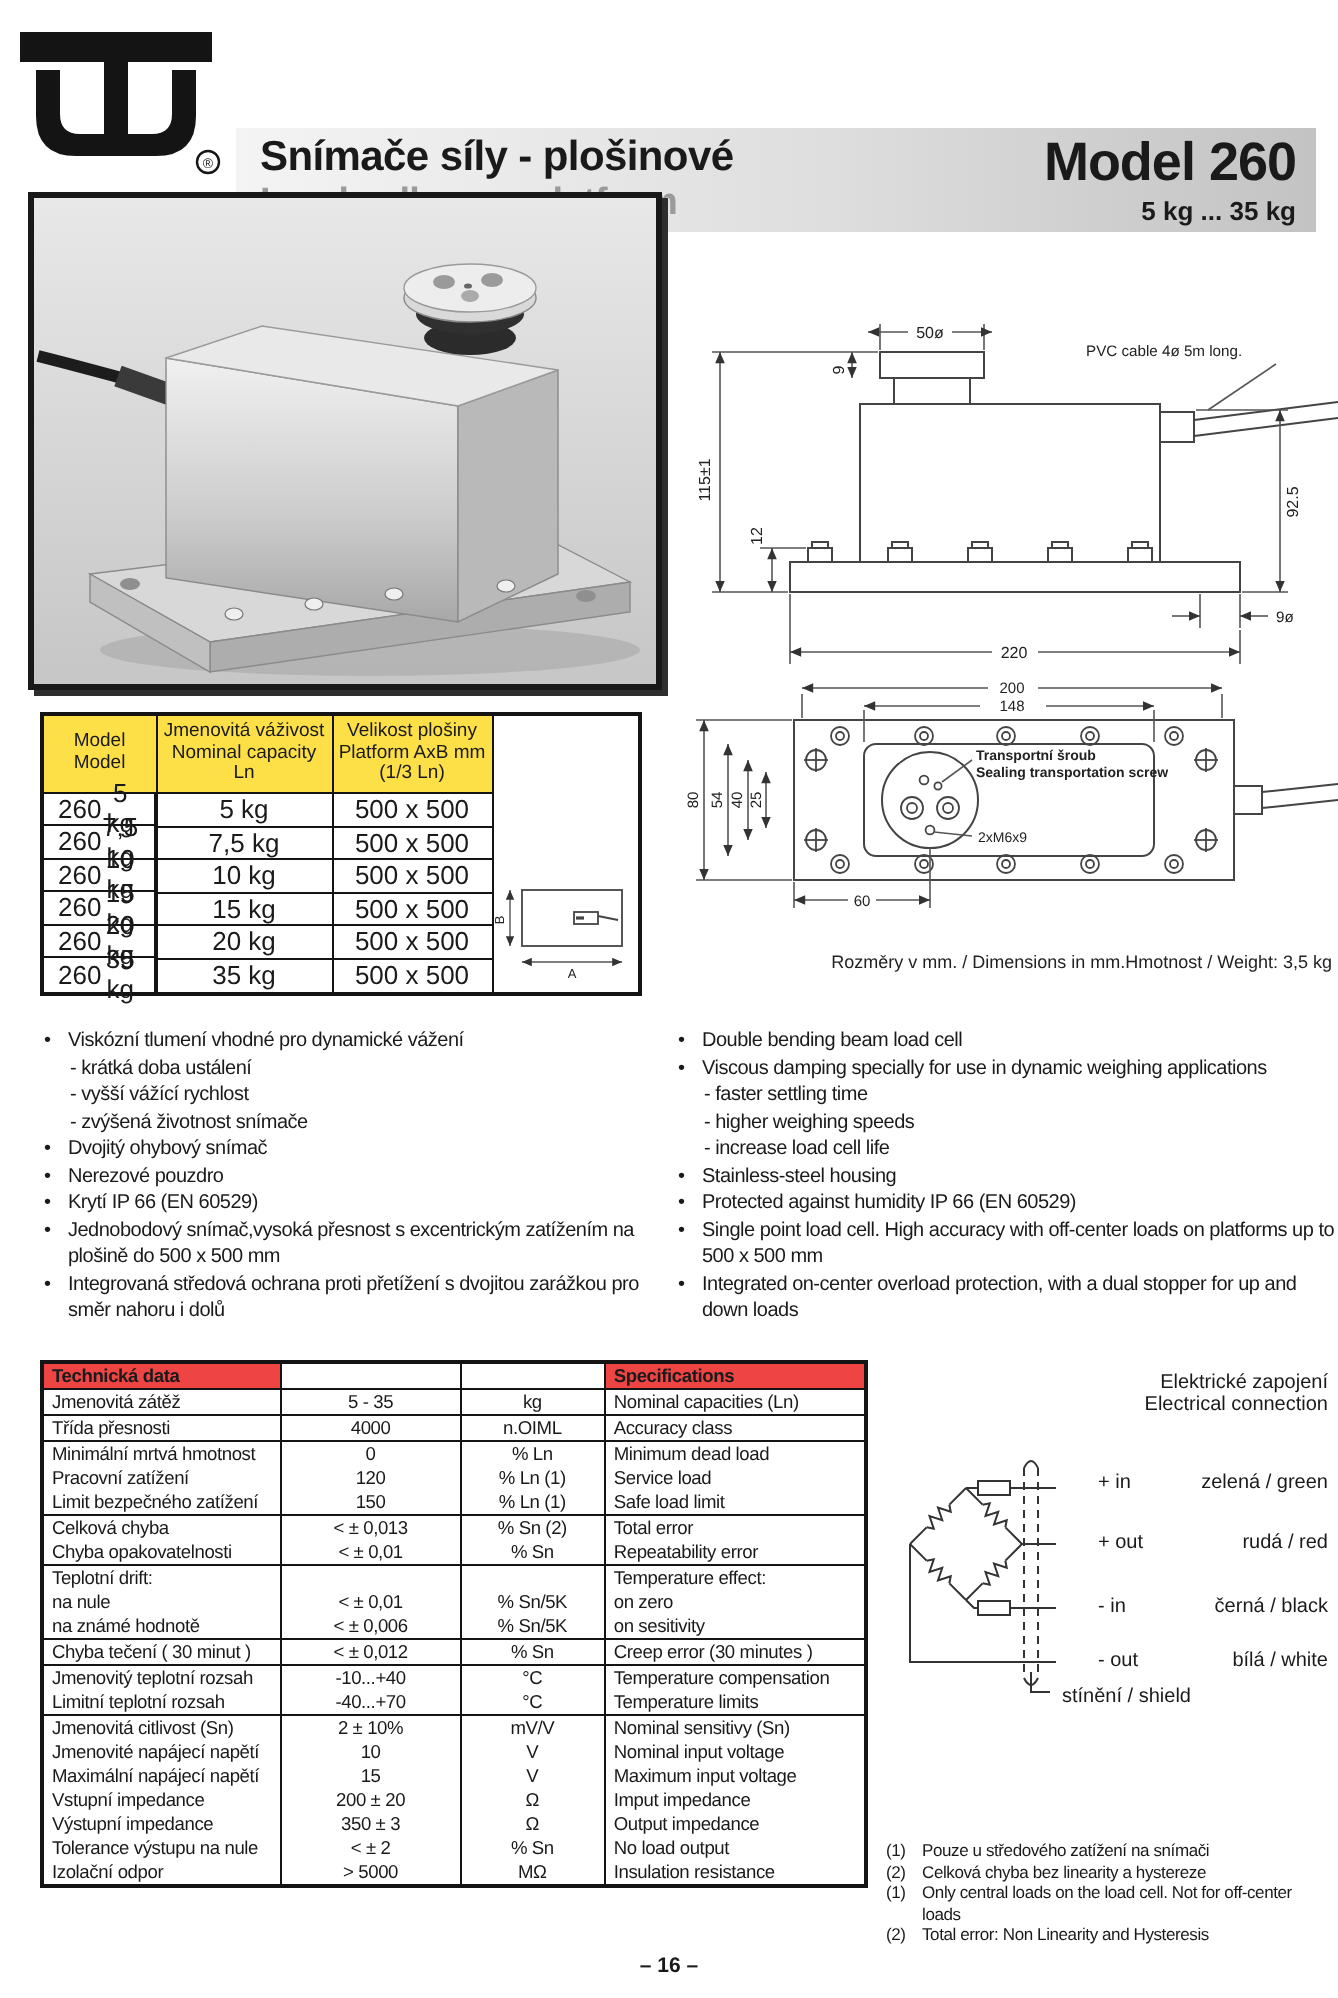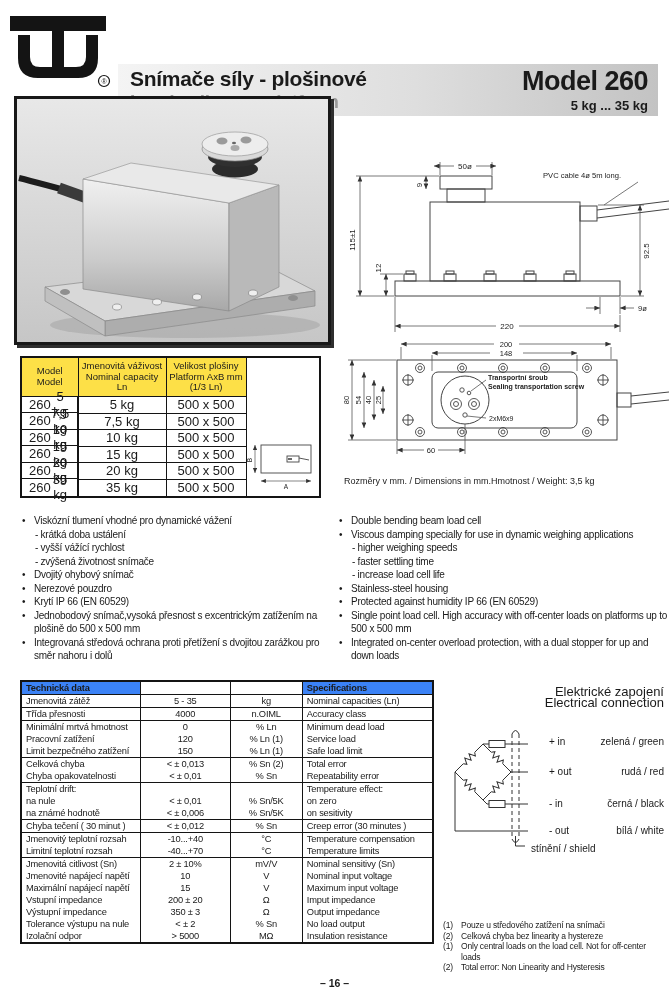--- a/index.html
+++ b/index.html
@@ -21,21 +21,21 @@
   .t-range { font-size:13px; font-weight:bold; margin-top:3px; }
 
   
   .photo { position:absolute; left:14px; top:96px; width:317px; height:249px;
            border:3px solid #181818; background:#d9d9d9; box-shadow:3px 3px 0 #2e2e2e; }
   .photo svg { display:block; width:100%; height:100%; }
 
   
   .side-drawing { position:absolute; left:338px; top:148px; width:331px; height:190px; }
   .plan-drawing { position:absolute; left:338px; top:338px; width:331px; height:128px; }
-  .draw-note { position:absolute; left:344px; top:476px; width:322px; display:flex; justify-content:flex-start;
+  .draw-note { position:absolute; left:344px; top:476px; width:322px; display:flex; justify-content:flex-end;
                font-size:9px; color:#222; }
   svg text { font-family:"Liberation Sans", sans-serif; fill:#222; }
 
   
   .model-table-wrap { position:absolute; left:20px; top:356px; display:flex; border:2px solid #141414; background:#fff; }
   table.model { border-collapse:collapse; }
   table.model th { background:#fde047; font-size:9.5px; font-weight:normal; line-height:10.5px; padding:3px 2px;
                    border:1.5px solid #141414; border-top:none; vertical-align:middle; }
   table.model td { font-size:13px; height:16.5px; text-align:center; border-left:1.5px solid #141414;
                    border-right:1.5px solid #141414; border-bottom:1.5px solid #141414; padding:0 3px; }
@@ -55,32 +55,32 @@
   .features .sub { padding-left:1px; }
 
   
   table.spec { position:absolute; left:20px; top:680px; border-collapse:collapse; table-layout:fixed; width:414px;
                border:2px solid #141414; }
   table.spec col.s1 { width:119px; } table.spec col.s2 { width:89px; }
   table.spec col.s3 { width:72px;  } table.spec col.s4 { width:130px; }
   table.spec th, table.spec td { font-size:9.3px; line-height:12px; height:12px; padding:0 4px; font-weight:normal;
                letter-spacing:-0.2px; white-space:nowrap; overflow:hidden; }
   table.spec th { border-bottom:1.5px solid #141414; text-align:left; }
-  table.spec .csh, table.spec .enh { background:#3b82f6; font-weight:bold; }
+  table.spec .csh, table.spec .enh { background:#ef4444; font-weight:bold; }
   table.spec td.cs { border-right:1.5px solid #141414; }
   table.spec td.val { text-align:center; border-right:1.5px solid #141414; }
   table.spec td.unit { text-align:center; border-right:1.5px solid #141414; }
   table.spec th.csh { border-right:1.5px solid #141414; }
   table.spec th.v, table.spec th.u { border-right:1.5px solid #141414; }
   table.spec td.en { text-align:left; }
   table.spec tr.ge td { border-bottom:1.5px solid #141414; }
 
   
   .electrical { position:absolute; left:445px; top:686px; width:221px; height:185px; }
-  .elec-title { position:absolute; top:0; right:2px; text-align:right; font-size:13px; line-height:11px; }
+  .elec-title { position:absolute; top:0; right:2px; text-align:right; font-size:10px; line-height:11px; }
   .bridge-svg { position:absolute; inset:0; }
   .wire-row { position:absolute; left:0; right:2px; height:12px; font-size:10px; }
   .wire-row .term { position:absolute; left:104px; }
   .wire-row .color { position:absolute; right:0; }
   .wire-row.w0 { top:50px; } .wire-row.w1 { top:80px; } .wire-row.w2 { top:112px; } .wire-row.w3 { top:139px; }
   .shield-label { position:absolute; left:86px; top:157px; font-size:10px; }
 
   
   .footnotes { position:absolute; left:443px; top:920px; width:224px; font-size:8.5px; line-height:10.5px; letter-spacing:-0.2px; }
   .fnrow { display:flex; }
@@ -414,21 +414,21 @@
         <li><span>Dvojitý ohybový snímač</span></li>
         <li><span>Nerezové pouzdro</span></li>
         <li><span>Krytí IP 66 (EN 60529)</span></li>
         <li><span>Jednobodový snímač,vysoká přesnost s excentrickým zatížením na plošině do 500 x 500 mm</span></li>
         <li><span>Integrovaná středová ochrana proti přetížení s dvojitou zarážkou pro směr nahoru i dolů</span></li>
       </ul>
     </div>
   <div class="features en">
       <ul>
         <li><span>Double bending beam load cell</span></li>
-        <li><span>Viscous damping specially for use in dynamic weighing applications</span><div class="sub">- higher weighing speeds</div><div class="sub">- faster settling time</div><div class="sub">- increase load cell life</div></li>
+        <li><span>Viscous damping specially for use in dynamic weighing applications</span><div class="sub">- faster settling time</div><div class="sub">- higher weighing speeds</div><div class="sub">- increase load cell life</div></li>
         <li><span>Stainless-steel housing</span></li>
         <li><span>Protected against humidity IP 66 (EN 60529)</span></li>
         <li><span>Single point load cell. High accuracy with  off-center loads on platforms up to 500 x 500 mm</span></li>
         <li><span>Integrated on-center overload protection, with a dual stopper for up and down loads</span></li>
       </ul>
     </div>
 
   <table class="spec">
     <colgroup>
         <col class="s1">

